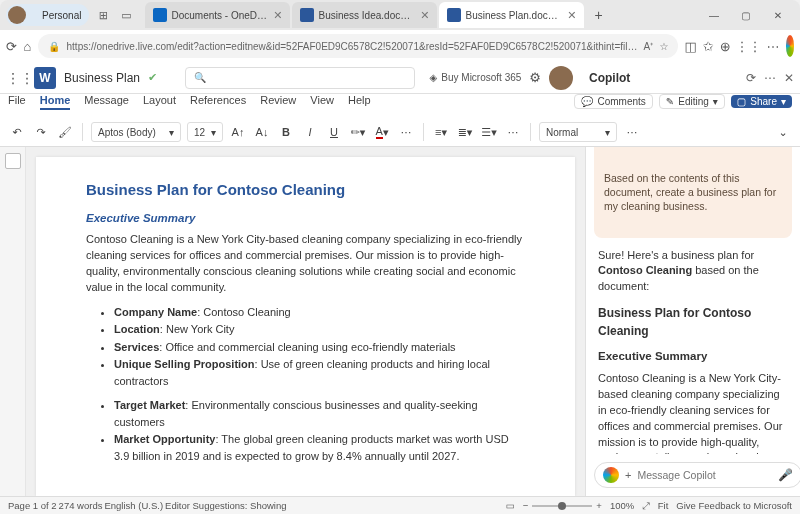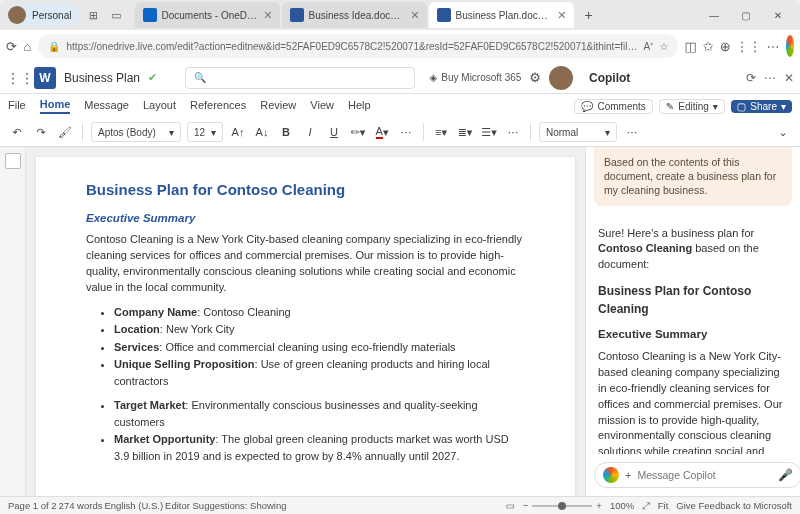--- a/index.html
+++ b/index.html
@@ -1,21 +1,21 @@
 <!DOCTYPE html>
 <html><head>
 <meta charset="utf-8">
 <style>
 * { margin: 0; padding: 0; box-sizing: border-box; font-family: "Segoe UI", Arial, sans-serif; }
 body { width: 800px; height: 514px; background: #f0f0f0; overflow: hidden; font-size: 11px; color: #333; }
 
 
 .browser { display: flex; flex-direction: column; height: 100%; background: #e8e8e8; border-radius: 8px; }
 .titlebar { display: flex; align-items: center; height: 30px; padding: 0 6px; gap: 4px; }
-.profile-pill { display: flex; align-items: center; gap: 6px; background: #deeaf5; border-radius: 12px; padding: 2px 8px 2px 2px; height: 22px; font-size: 10px; }
+.profile-pill { display: flex; align-items: center; gap: 16px; background: #deeaf5; border-radius: 12px; padding: 2px 8px 2px 2px; height: 22px; font-size: 10px; }
 .profile-pill .av { width: 18px; height: 18px; border-radius: 50%; background: #8a6b4f; }
 .tabs { display: flex; align-items: center; gap: 2px; flex: 1; margin-left: 6px; }
 .tab { display: flex; align-items: center; gap: 4px; height: 26px; padding: 0 8px; border-radius: 6px 6px 0 0; background: #dcdcdc; max-width: 145px; font-size: 10px; color: #444; }
 .tab.active { background: #fff; }
 .tab .ico { width: 14px; height: 14px; background: #2b579a; border-radius: 2px; flex-shrink: 0; }
 .tab .ico.blue { background: #0a66c2; }
 .tab .lbl { white-space: nowrap; overflow: hidden; text-overflow: ellipsis; flex: 1; }
 .tab .x { font-size: 11px; color: #777; margin-left: 2px; }
 .winbtn { display: flex; margin-left: auto; }
 .winbtn span { width: 32px; height: 26px; display: flex; align-items: center; justify-content: center; color: #555; font-size: 10px; }
@@ -33,21 +33,21 @@
 .docname { font-size: 12px; color: #333; }
 .search2 { display: flex; align-items: center; gap: 6px; flex: 1; max-width: 230px; height: 22px; border: 1px solid #ddd; border-radius: 4px; padding: 0 8px; font-size: 10px; color: #888; margin-left: 20px; }
 .buym { font-size: 10px; color: #555; display: flex; align-items: center; gap: 4px; }
 .avatar2 { width: 24px; height: 24px; border-radius: 50%; background: #8a6b4f; }
 .copilot-head { display: flex; align-items: center; gap: 8px; margin-left: 8px; width: 205px; }
 .copilot-head .ttl { font-size: 12px; font-weight: 600; flex: 1; }
 .copilot-head .hx { color: #666; font-size: 12px; }
 
 
 .ribbon { background: #fff; border-bottom: 1px solid #ddd; }
-.rtabs { display: flex; align-items: center; height: 24px; padding: 0 8px; gap: 14px; font-size: 11px; color: #444; }
+.rtabs { display: flex; align-items: flex-start; height: 24px; padding: 0 8px; gap: 14px; font-size: 11px; color: #444; }
 .rtab { padding-bottom: 2px; }
 .rtab.active { color: #2b579a; border-bottom: 2px solid #2b579a; font-weight: 600; }
 .rtabs .right { margin-left: auto; display: flex; gap: 6px; align-items: center; }
 .pill { display: flex; align-items: center; gap: 4px; border: 1px solid #ddd; border-radius: 4px; padding: 1px 6px; font-size: 10px; }
 .share { background: #2b579a; color: #fff; border: none; }
 .rtools { display: flex; align-items: center; height: 28px; padding: 2px 8px; gap: 6px; font-size: 11px; color: #444; }
 .combo { border: 1px solid #ddd; border-radius: 3px; padding: 1px 6px; display: flex; align-items: center; gap: 4px; font-size: 10px; height: 20px; }
 .sep { width: 1px; height: 18px; background: #ddd; margin: 0 2px; }
 .tb { width: 18px; height: 20px; display: flex; align-items: center; justify-content: center; }
 
@@ -59,21 +59,21 @@
 .docwrap { flex: 1; background: #f0f0f0; overflow: hidden; padding: 10px 10px 0 10px; }
 .page { background: #fff; height: 100%; padding: 24px 50px; font-size: 11px; color: #333; overflow: hidden; box-shadow: 0 0 3px rgba(0,0,0,0.1); }
 .page h1 { color: #2b579a; font-size: 15px; font-weight: 600; margin-bottom: 14px; }
 .page h2 { color: #2b579a; font-size: 11.5px; font-weight: 600; font-style: italic; margin: 12px 0 8px; }
 .page p { line-height: 1.45; margin-bottom: 8px; }
 .page ul { padding-left: 28px; margin-bottom: 8px; }
 .page li { line-height: 1.5; margin-bottom: 1px; }
 .page li b { font-weight: 600; }
 
 .copanel { width: 215px; background: #fff; border-left: 1px solid #e0e0e0; display: flex; flex-direction: column; font-size: 11px; }
-.copanel .prompt { background: #fbeee4; border-radius: 0 0 8px 8px; padding: 8px 10px; margin: 0 8px 20px; font-size: 10.5px; color: #5c4a3a; line-height: 1.35; }
+.copanel .prompt { background: #fbeee4; border-radius: 0 0 8px 8px; padding: 24px 10px; margin: 0 8px 10px; font-size: 10.5px; color: #5c4a3a; line-height: 1.35; }
 .copanel .body { flex: 1; overflow: hidden; padding: 0 12px; line-height: 1.45; }
 .copanel .body p { margin-bottom: 10px; }
 .copanel .body h3 { font-size: 12px; font-weight: 600; margin: 10px 0 8px; }
 .copanel .body h4 { font-size: 11.5px; font-weight: 600; margin: 8px 0 6px; }
 .copanel .inputrow { display: flex; align-items: center; gap: 6px; padding: 8px; }
 .copanel .msgbox { flex: 1; display: flex; align-items: center; gap: 6px; border: 1px solid #ddd; border-radius: 14px; padding: 4px 8px; }
 .copanel .msgbox .swirl { width: 16px; height: 16px; border-radius: 50%; background: conic-gradient(#f25022,#ffb900,#7fba00,#00a4ef,#f25022); }
 .copanel .msgbox input { border: none; outline: none; flex: 1; font-size: 10.5px; background: transparent; }
 .mic { color: #666; font-size: 12px; }
 

